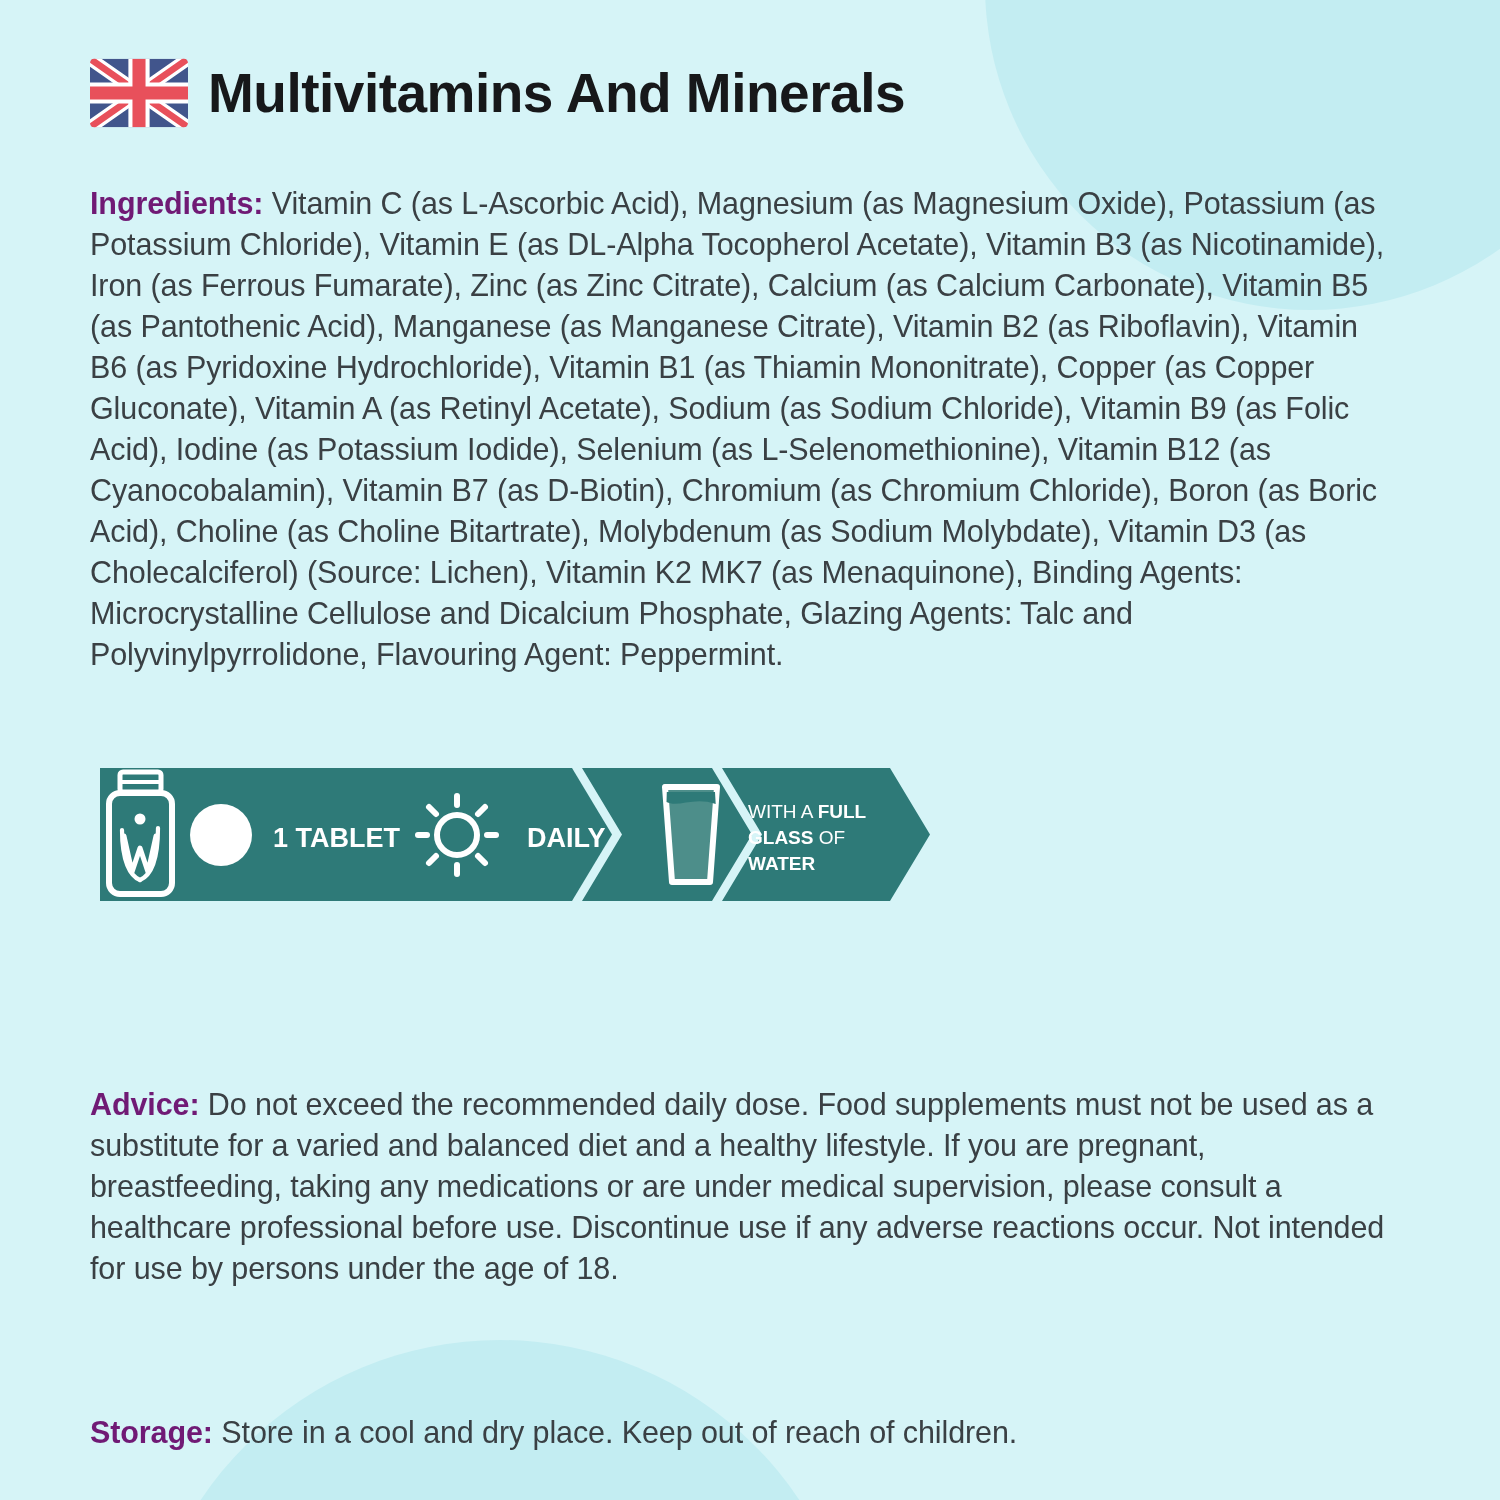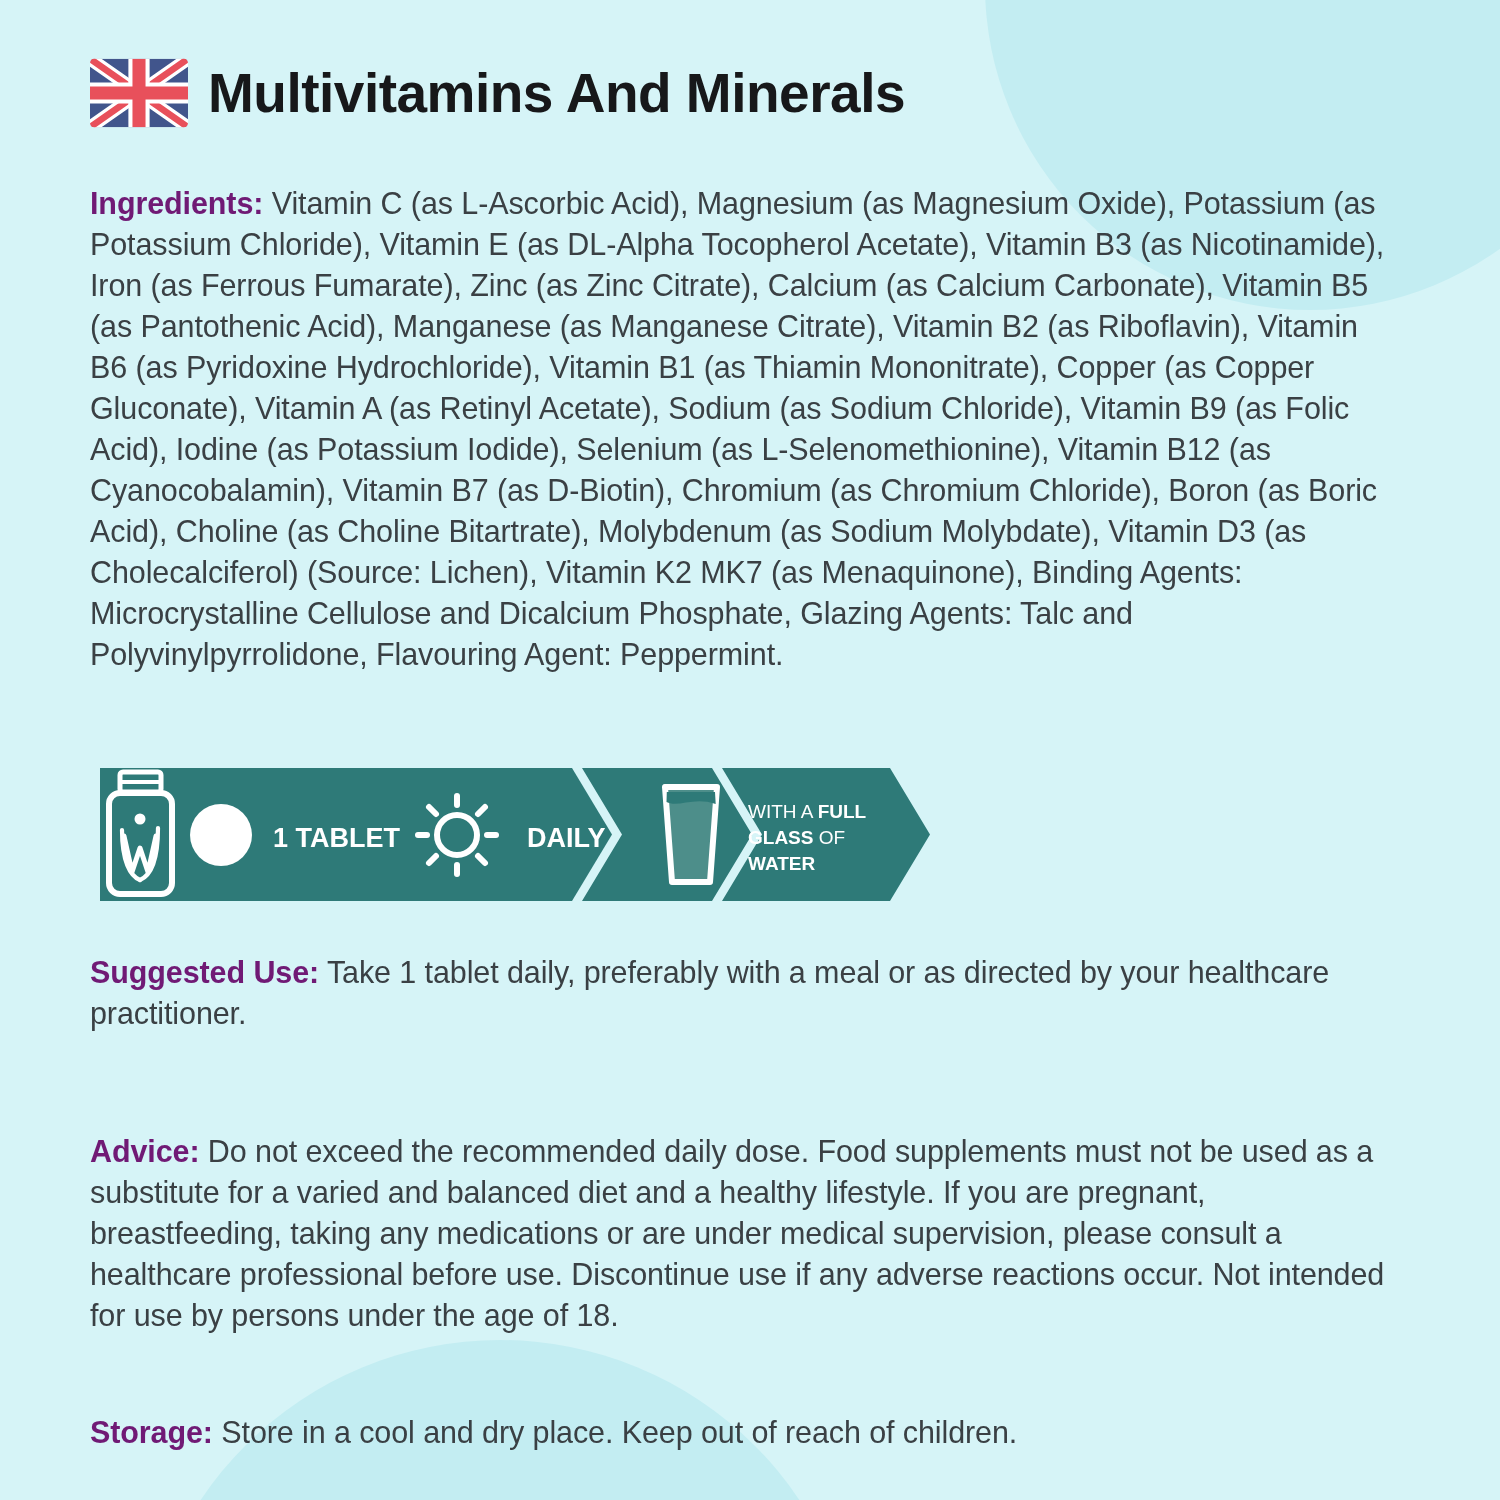--- a/index.html
+++ b/index.html
@@ -72,21 +72,21 @@
     letter-spacing: -0.1px;
     text-align: left;
   }
   .body-text b {
     color: #701a75;
     font-weight: bold;
   }
 
   #ingredients-block { top: 183px; }
   #suggested-use-block { top: 952px; }
-  #advice-block { top: 1131px; }
+  #advice-block { top: 1084px; }
   #storage-block { top: 1412px; }
 
   
   .dosage-banner {
     position: absolute;
     left: 100px;
     top: 768px;
     width: 830px;
     height: 133px;
   }
@@ -181,23 +181,20 @@
       <text x="648" y="50" font-size="19" font-family="Liberation Sans, sans-serif" fill="#ffffff">
         <tspan font-weight="normal">WITH A </tspan><tspan font-weight="bold">FULL</tspan>
       </text>
       <text x="648" y="76" font-size="19" font-family="Liberation Sans, sans-serif" fill="#ffffff">
         <tspan font-weight="bold">GLASS</tspan><tspan font-weight="normal"> OF</tspan>
       </text>
       <text x="648" y="102" font-size="19" font-family="Liberation Sans, sans-serif" fill="#ffffff" font-weight="bold">WATER</text>
     </svg>
   </div>
 
-  <div class="body-text" id="suggested-use-block">
-    <b>Suggested Use:</b><span> Take 1 tablet daily, preferably with a meal or as directed by your healthcare practitioner.</span>
-  </div>
 
   <div class="body-text" id="advice-block">
     <b>Advice:</b><span> Do not exceed the recommended daily dose. Food supplements must not be used as a substitute for a varied and balanced diet and a healthy lifestyle. If you are pregnant, breastfeeding, taking any medications or are under medical supervision, please consult a healthcare professional before use. Discontinue use if any adverse reactions occur. Not intended for use by persons under the age of 18.</span>
   </div>
 
   <div class="body-text" id="storage-block">
     <b>Storage:</b><span> Store in a cool and dry place. Keep out of reach of children.</span>
   </div>
 
 </div>

